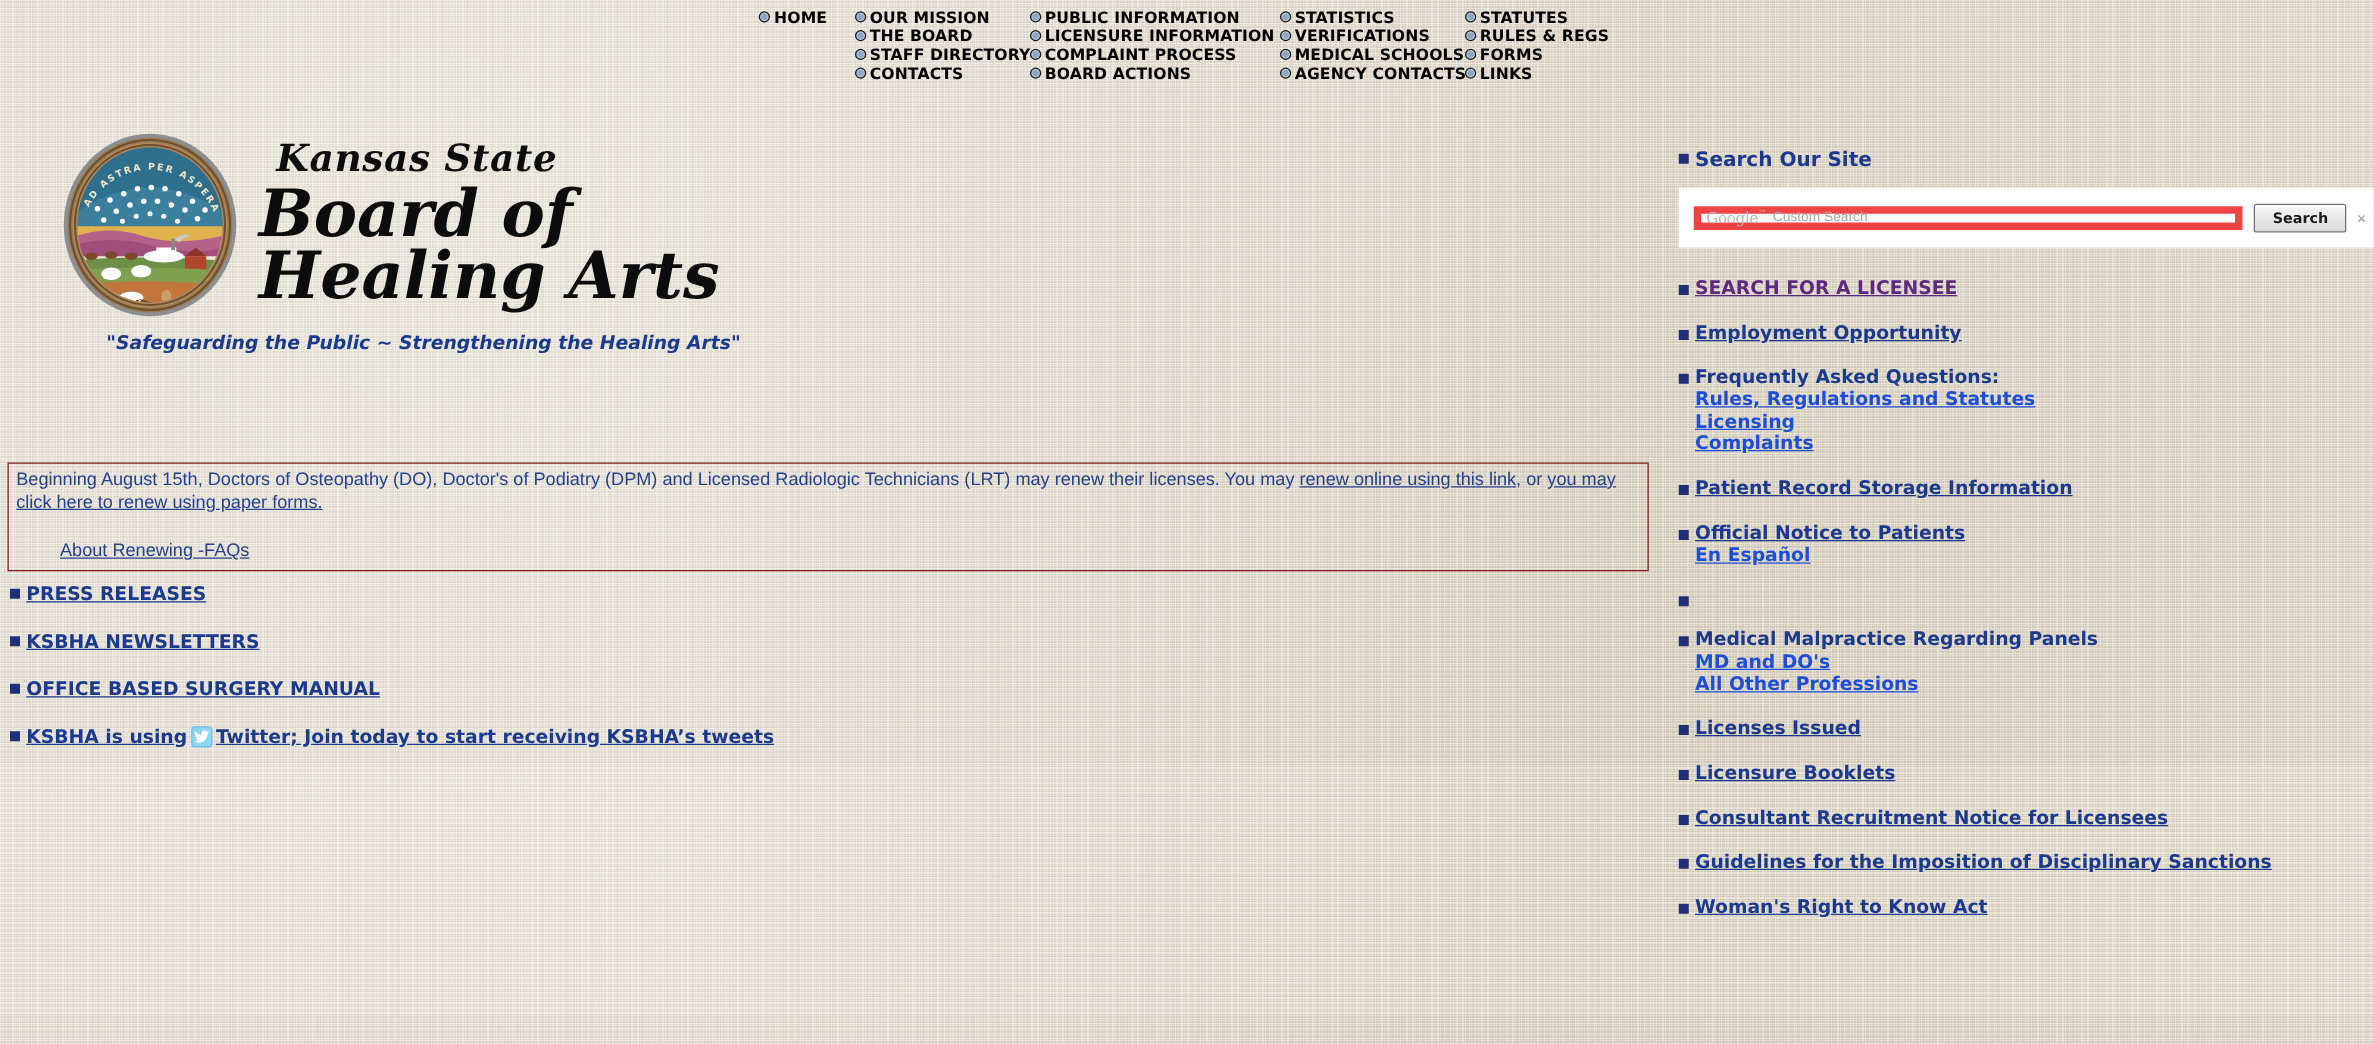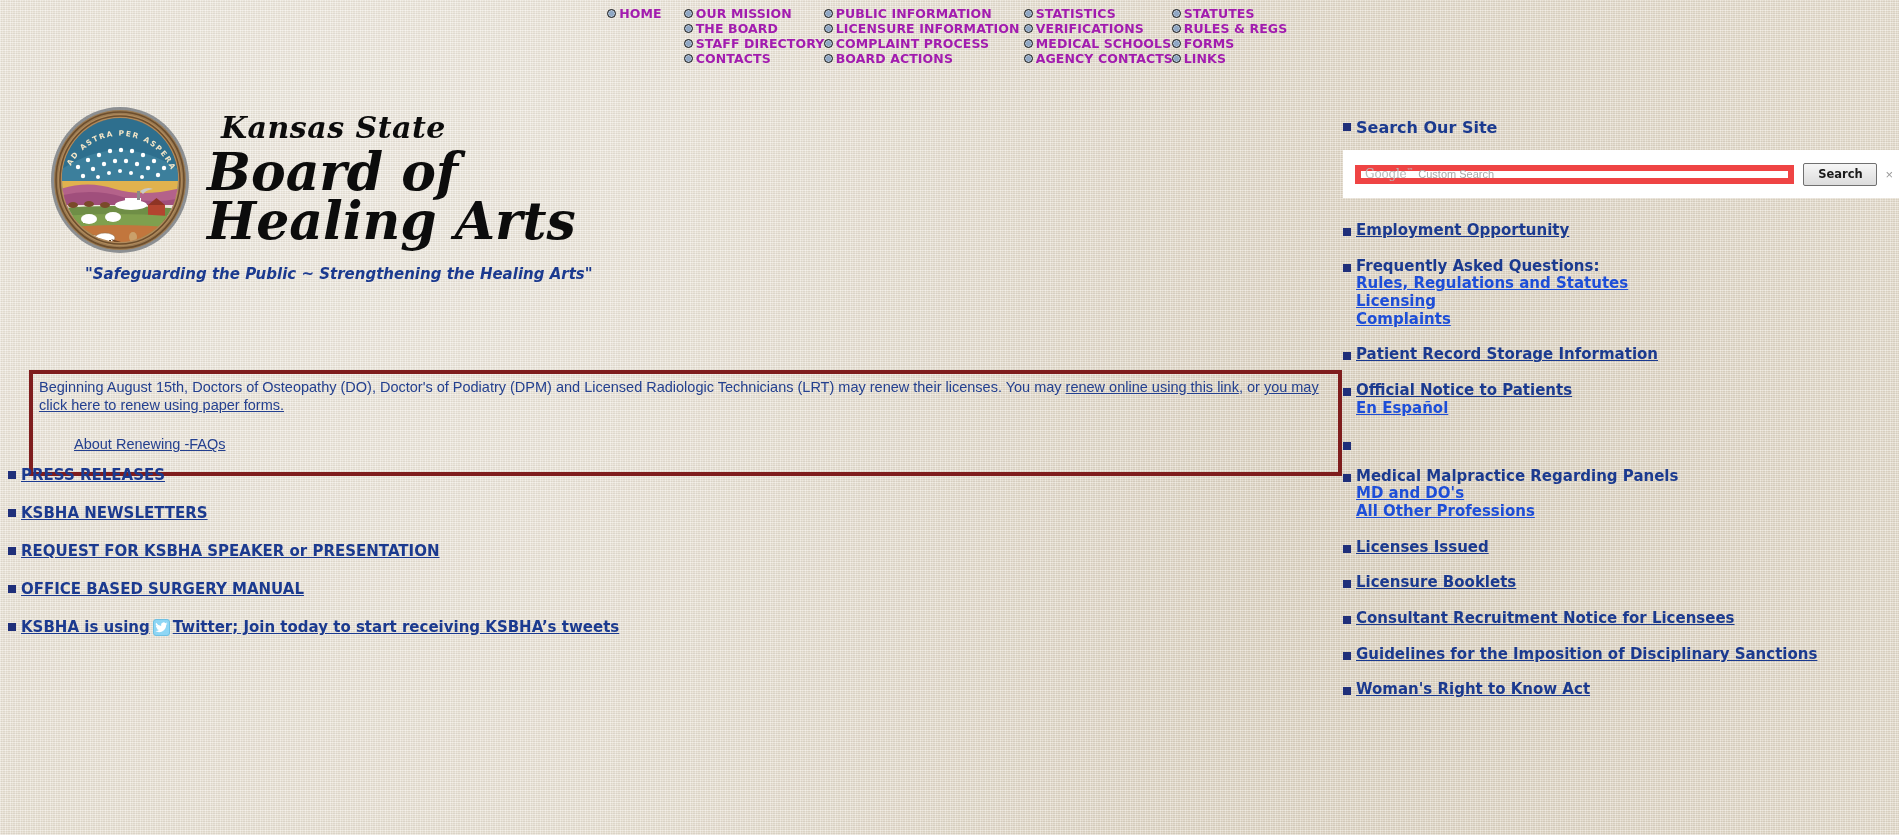--- a/index.html
+++ b/index.html
@@ -18,21 +18,21 @@
   .topnav{position:absolute;left:0;top:6px;width:1899px;display:flex;justify-content:center;}
   .nav-cols{display:flex;align-items:flex-start;gap:0;}
   .nav-col{display:flex;flex-direction:column;}
   .nav-col.c0{margin-right:22px;padding-top:0;}
   .nav-col.c1{width:140px;}
   .nav-col.c2{width:200px;}
   .nav-col.c3{width:148px;}
   .nav-col.c4{width:120px;}
   .nav-item{display:flex;align-items:center;height:15px;line-height:15px;white-space:nowrap;cursor:pointer;}
   .nav-item .lbl{
-    font-size:12.5px;font-weight:bold;color:#a21caf;letter-spacing:.1px;
+    font-size:12.5px;font-weight:bold;color:#000000;letter-spacing:.1px;
     font-family:"DejaVu Sans","Liberation Sans",sans-serif;
   }
   .radio{
     width:9px;height:9px;border-radius:50%;
     background:#8fa7c4;border:1.6px solid #1a1a1a;
     margin-right:3px;flex:0 0 auto;box-sizing:border-box;
     box-shadow:inset 0 0 0 1px rgba(255,255,255,.35);
   }
 
   
@@ -54,21 +54,21 @@
   .wordmark .l3{font-size:52px;margin-top:-4px;}
   .tagline{
     margin-top:10px;margin-left:40px;
     font-size:15px;font-weight:bold;font-style:italic;color:#1b3a8f;
     font-family:"DejaVu Sans","Liberation Sans",sans-serif;
   }
 
   
   .announce{
     position:absolute;left:6px;top:370px;width:1313px;
-    border:4px solid #7f1d1d;box-sizing:border-box;padding:5px 6px 20px 6px;margin-left:23px;
+    border:1px solid #7f1d1d;box-sizing:border-box;padding:5px 6px 7px 6px;
   }
   .announce .p1{
     font-size:14.5px;color:#24408f;line-height:1.22;
     font-family:"Liberation Sans",sans-serif;
   }
   .announce .faq{margin-top:22px;margin-left:35px;font-size:14.5px;}
   .announce a{color:#24408f;text-decoration:underline;cursor:pointer;}
 
   
   .leftlinks{position:absolute;left:8px;top:466px;}
@@ -337,24 +337,20 @@
       <div class="ll-item">
         <span class="sq"></span>
         <a>PRESS RELEASES</a>
       </div>
       <div class="ll-item">
         <span class="sq"></span>
         <a>KSBHA NEWSLETTERS</a>
       </div>
       <div class="ll-item">
         <span class="sq"></span>
-        <a>REQUEST FOR KSBHA SPEAKER or PRESENTATION</a>
-      </div>
-      <div class="ll-item">
-        <span class="sq"></span>
         <a>OFFICE BASED SURGERY MANUAL</a>
       </div>
     </div>
   <div class="ll-item">
     <span class="sq"></span>
     <a>KSBHA is using</a>
     <span class="tw-icon">
       <svg width="13" height="11" viewBox="0 0 13 11">
         <path d="M12.4 1.6c-.45.2-.93.33-1.43.39.51-.31.9-.8 1.09-1.38-.48.29-1.02.49-1.58.6A2.49 2.49 0 0 0 6.2 3.48c0 .2.02.39.06.57A7.07 7.07 0 0 1 1.13.78a2.49 2.49 0 0 0 .77 3.32c-.41-.01-.79-.13-1.13-.31v.03c0 1.2.86 2.21 2 2.44-.21.06-.43.09-.66.09-.16 0-.32-.02-.47-.05a2.49 2.49 0 0 0 2.32 1.73 5 5 0 0 1-3.09 1.06c-.2 0-.4-.01-.59-.04a7.05 7.05 0 0 0 3.82 1.12c4.58 0 7.09-3.8 7.09-7.09l-.01-.32c.49-.35.91-.79 1.24-1.29z" fill="#ffffff"></path>
       </svg>
@@ -376,20 +372,26 @@
     <span class="g-ph">Custom Search</span>
   </div>
   <div class="searchbtn">Search</div>
   <div class="closex">×</div>
 </div>
 
 <div class="r-links" id="right-list">
     <div class="r-group">
       <div class="r-row">
         <span class="sq"></span>
+        <a class="visited">SEARCH FOR A LICENSEE</a>
+      </div>
+    </div>
+    <div class="r-group">
+      <div class="r-row">
+        <span class="sq"></span>
         <a>Employment Opportunity</a>
       </div>
     </div>
     <div class="r-group">
       <div class="r-row">
         <span class="sq"></span>
         <span class="plain">Frequently Asked Questions:</span>
       </div>
       <div class="r-sub">
         <a>Rules, Regulations and Statutes</a>

